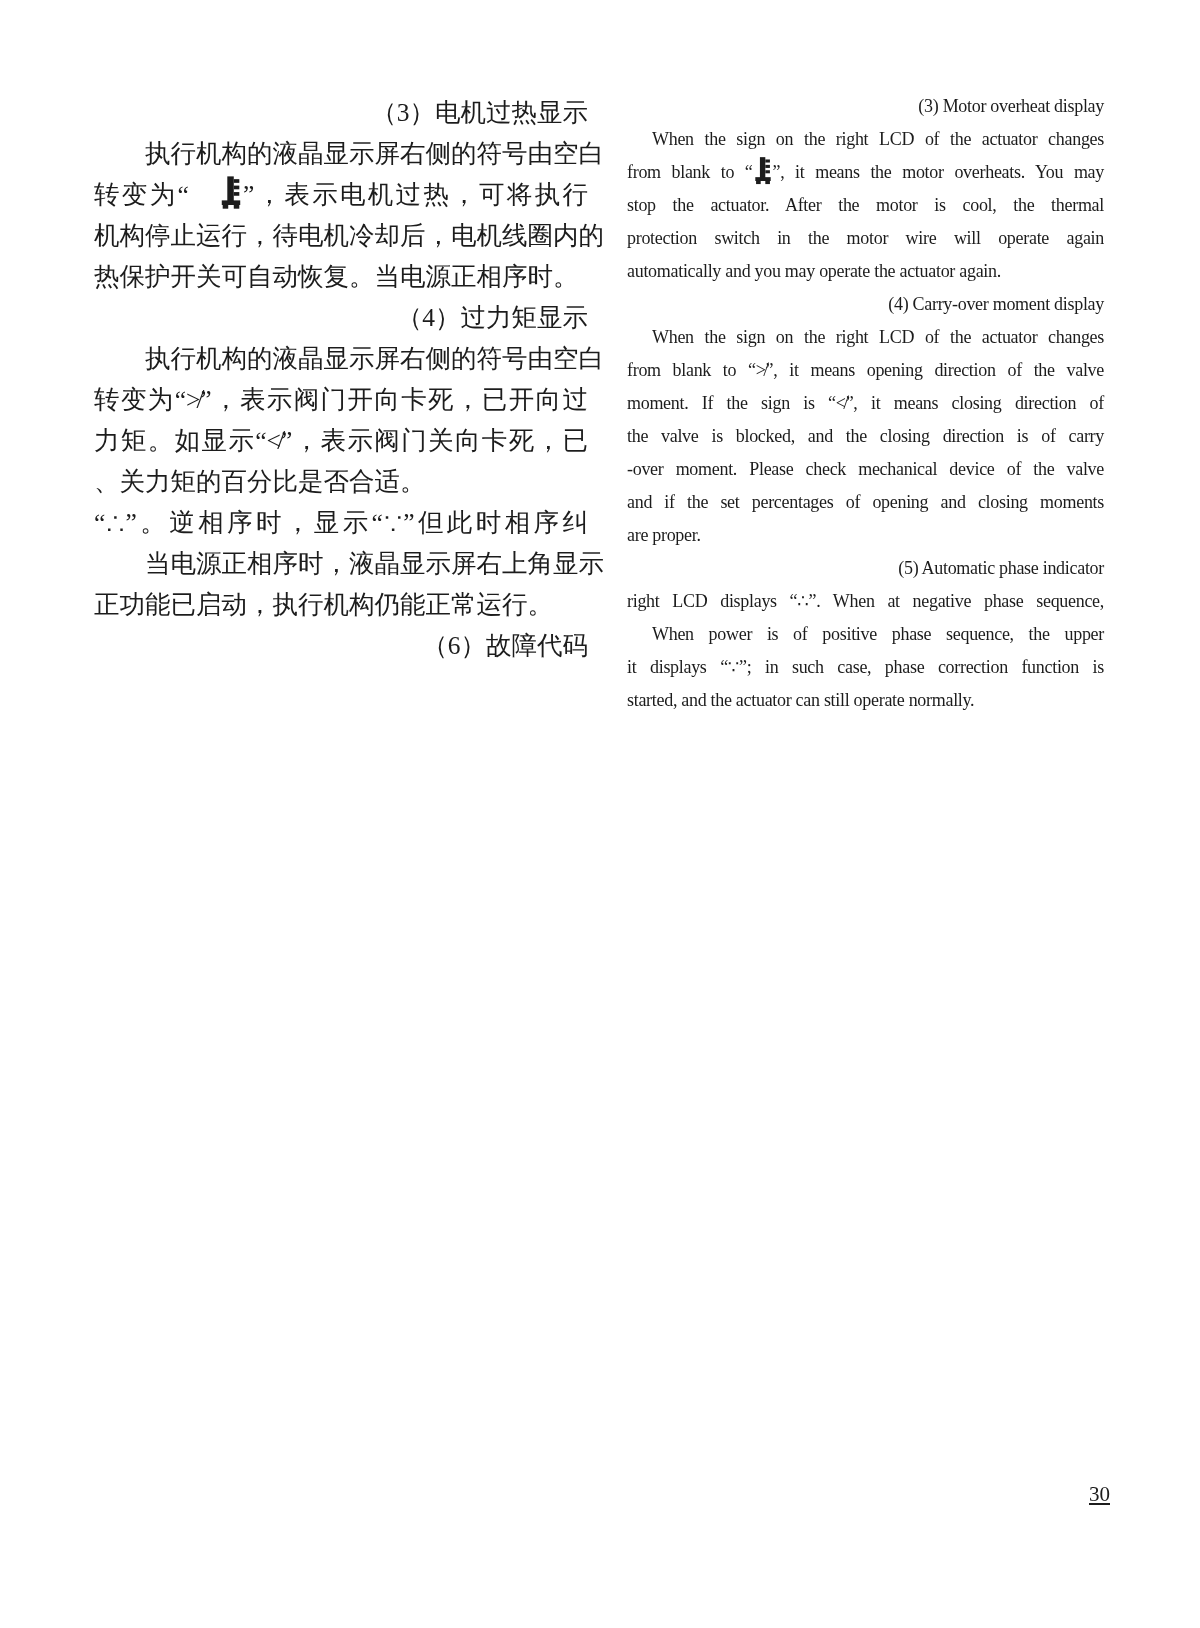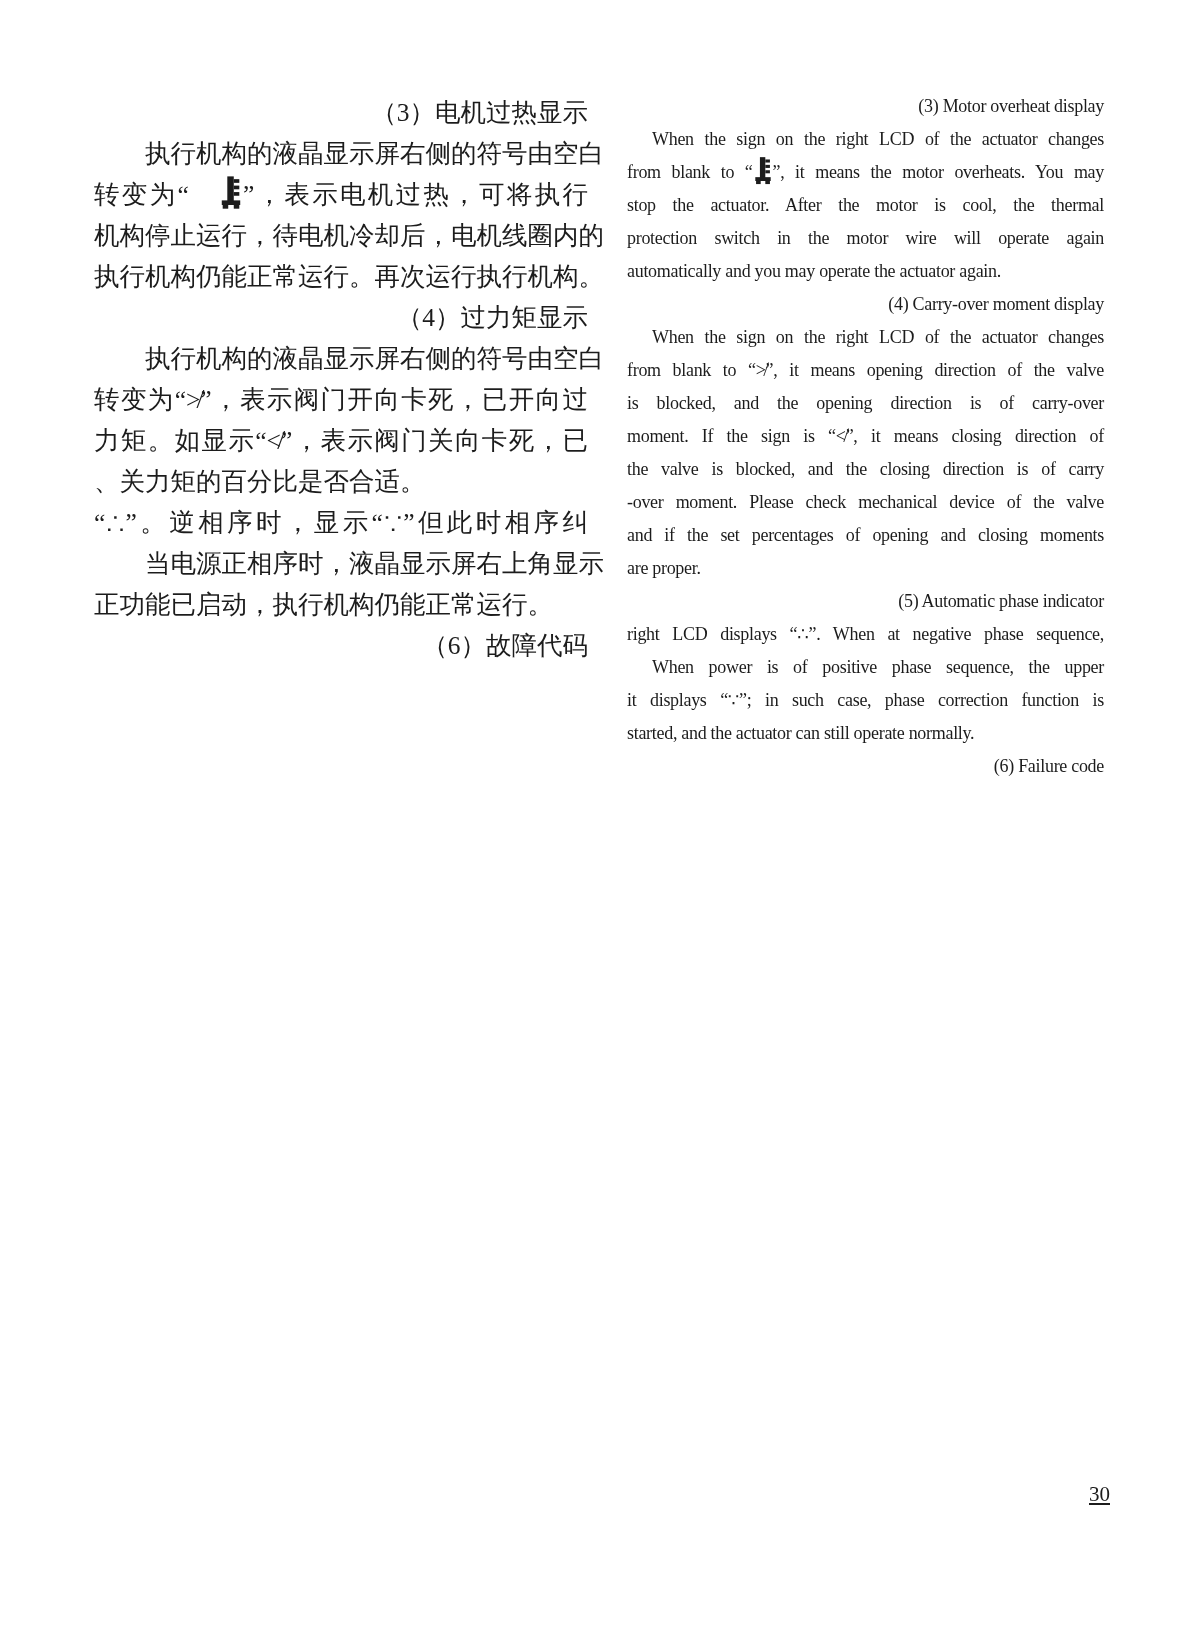--- a/index.html
+++ b/index.html
@@ -51,21 +51,21 @@
   <div class="line"><span>转变为“　</span><span class="micon micon-lg"><svg viewBox="0 0 26 36" xmlns="http://www.w3.org/2000/svg">
           <rect x="9" y="0" width="7" height="27"></rect>
           <rect x="16" y="3" width="6" height="4"></rect>
           <rect x="16" y="10" width="6" height="4"></rect>
           <rect x="16" y="17" width="6" height="4"></rect>
           <rect x="3" y="26" width="20" height="5"></rect>
           <rect x="4" y="31" width="6" height="4"></rect>
           <rect x="16" y="31" width="6" height="4"></rect>
         </svg></span><span>”，表示电机过热，可将执行</span></div>
   <div class="line">机构停止运行，待电机冷却后，电机线圈内的</div>
-  <div class="line last">执行机构仍能正常运行。再次运行执行机构。</div>
+  <div class="line last">热保护开关可自动恢复。当电源正相序时。</div>
 
   <div class="heading">（4）过力矩显示</div>
   <div class="line first">执行机构的液晶显示屏右侧的符号由空白</div>
   <div class="line">转变为“≯”，表示阀门开向卡死，已开向过</div>
   <div class="line">力矩。如显示“≮”，表示阀门关向卡死，已</div>
   <div class="line last">、关力矩的百分比是否合适。</div>
 
   <div class="line">“∴”。逆相序时，显示“∵”但此时相序纠</div>
   <div class="line first">当电源正相序时，液晶显示屏右上角显示</div>
   <div class="line last">正功能已启动，执行机构仍能正常运行。</div>
@@ -86,29 +86,27 @@
           <rect x="4" y="31" width="6" height="4"></rect>
           <rect x="16" y="31" width="6" height="4"></rect>
         </svg></span><span>”, it means the motor overheats. You may</span></div>
   <div class="line">stop the actuator. After the motor is cool, the thermal</div>
   <div class="line">protection switch in the motor wire will operate again</div>
   <div class="line last">automatically and you may operate the actuator again.</div>
 
   <div class="heading">(4) Carry-over moment display</div>
   <div class="line first">When the sign on the right LCD of the actuator changes</div>
   <div class="line">from blank to “≯”, it means opening direction of the valve</div>
-  <div class="line">is blocked, and the opening direction is of carry-over</div>
   <div class="line">moment. If the sign is “≮”, it means closing direction of</div>
   <div class="line">the valve is blocked, and the closing direction is of carry</div>
   <div class="line">-over moment. Please check mechanical device of the valve</div>
   <div class="line">and if the set percentages of opening and closing moments</div>
   <div class="line last">are proper.</div>
 
   <div class="heading">(5) Automatic phase indicator</div>
   <div class="line">right LCD displays “∴”. When at negative phase sequence,</div>
   <div class="line first">When power is of positive phase sequence, the upper</div>
   <div class="line">it displays “∵”; in such case, phase correction function is</div>
   <div class="line last">started, and the actuator can still operate normally.</div>
 
-  <div class="heading">(6) Failure code</div>
 </div>
 
 <div class="page-number">30</div>
 
 </body></html>

